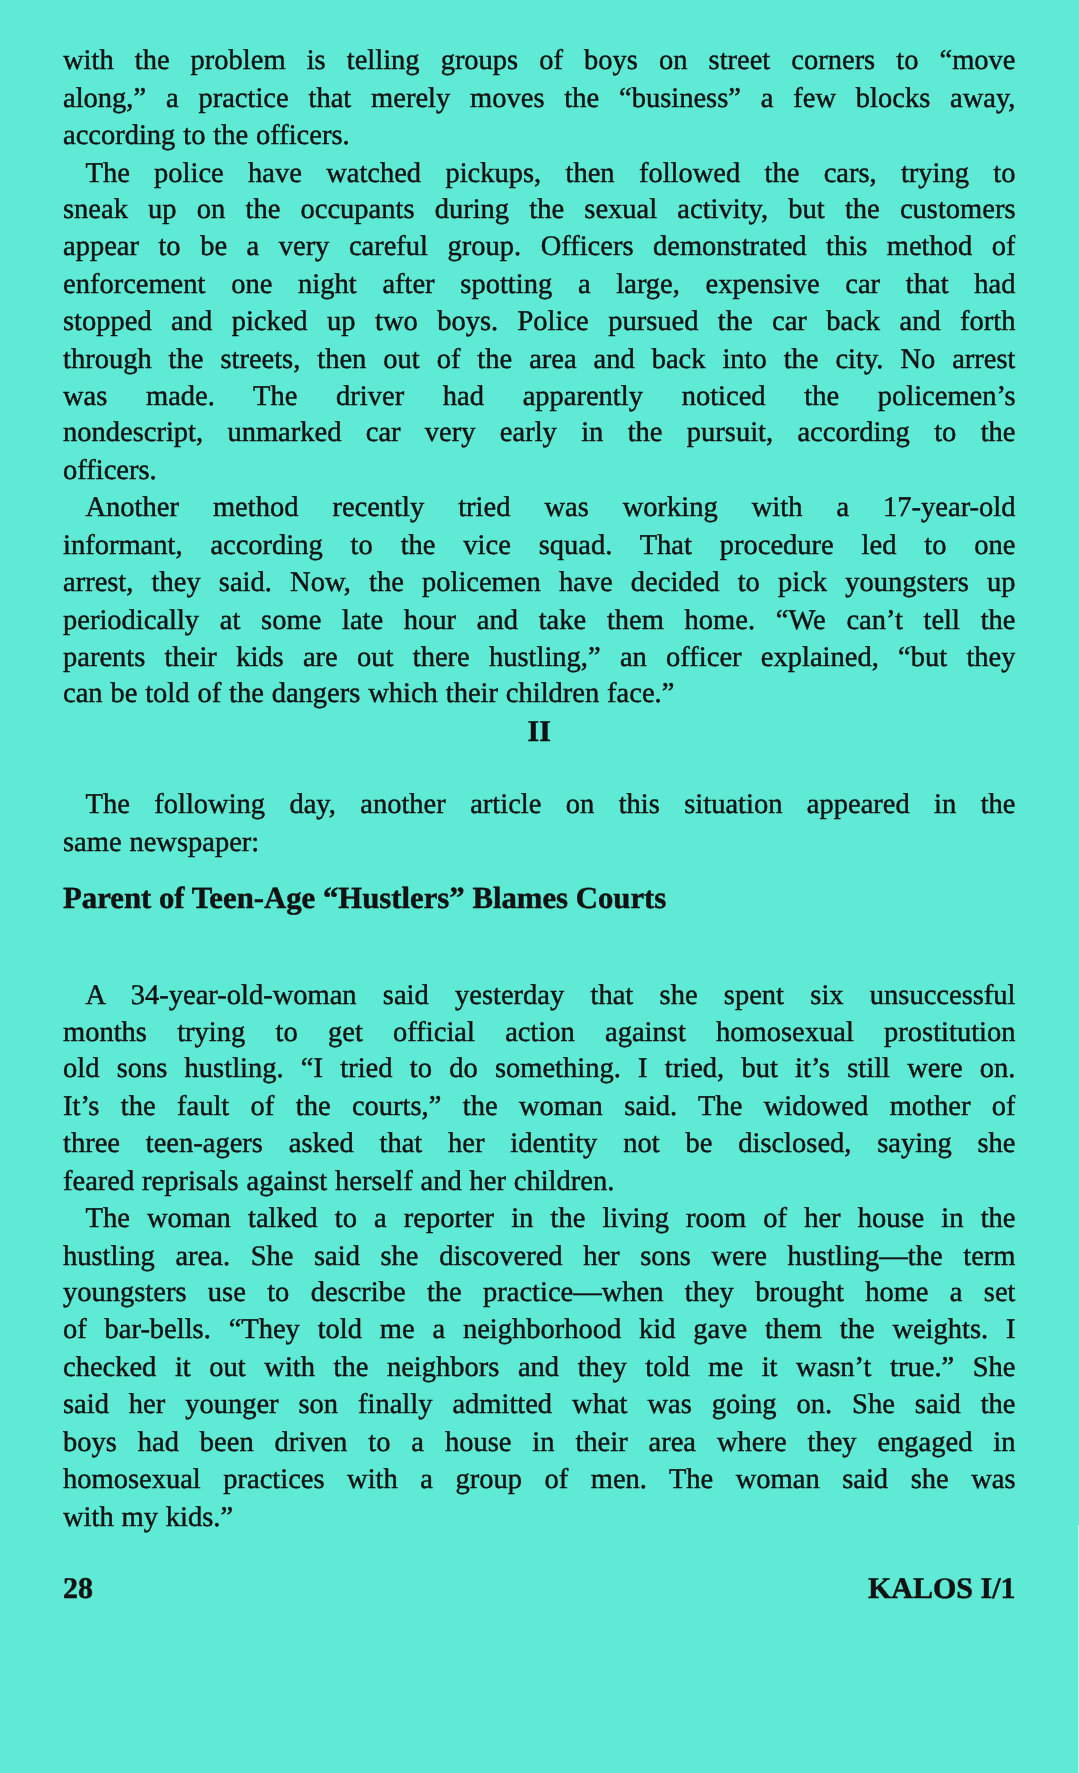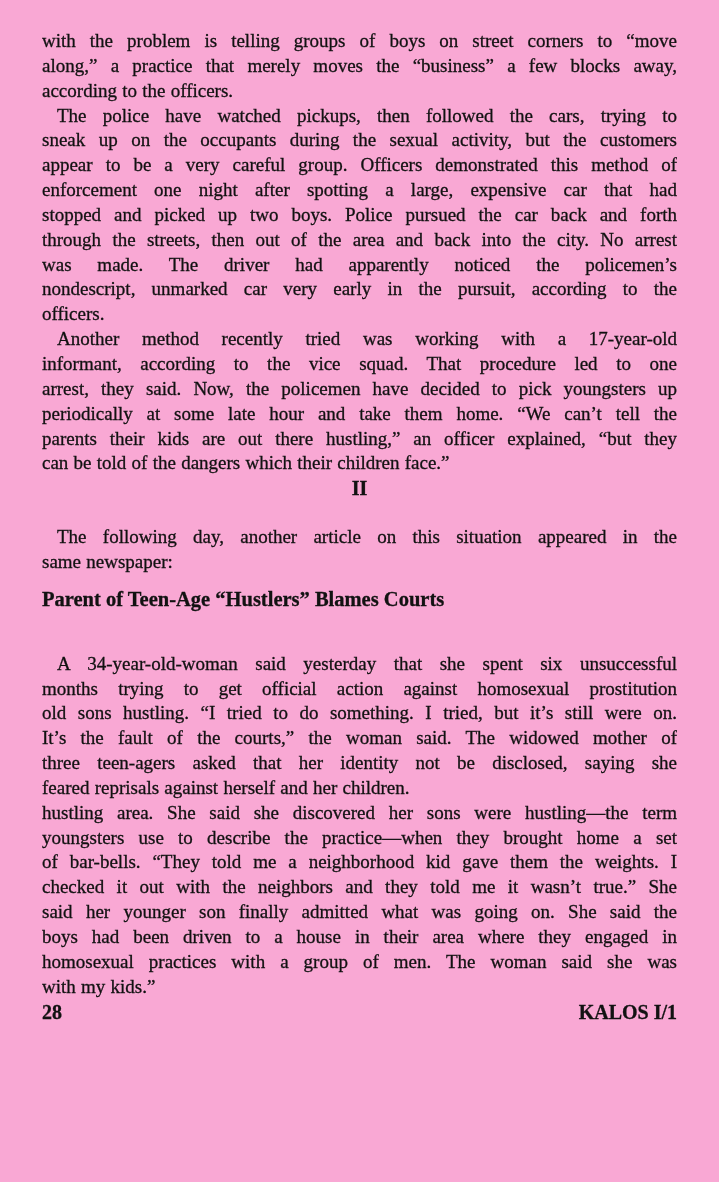--- a/index.html
+++ b/index.html
@@ -5,21 +5,21 @@
   html, body {
     margin: 0;
     padding: 0;
     background: #ffffff;
   }
   .page {
     position: relative;
     width: 719px;
     height: 1182px;
     box-sizing: border-box;
-    background: #f9a8d4;
+    background: #5eead4;
     color: #121212;
     font-family: "Liberation Serif", "DejaVu Serif", serif;
     padding: 29px 42px 0 42px;
     overflow: hidden;
   }
   .text-column {
     width: 635px;
   }
   .paragraph {
     margin: 0;
@@ -52,20 +52,21 @@
   .headline {
     margin-top: 12px;
     margin-bottom: 40px;
     font-weight: bold;
     font-size: 20.5px;
     line-height: 25px;
     text-align: left;
     -webkit-text-stroke: 0.3px #121212;
   }
   .page-footer {
+    margin-top: 23px;
     width: 635px;
     display: flex;
     justify-content: space-between;
     align-items: flex-start;
     font-weight: bold;
     font-size: 20px;
     line-height: 25px;
     -webkit-text-stroke: 0.3px #121212;
   }
 </style>
@@ -106,20 +107,21 @@
       <div class="headline">Parent of Teen-Age “Hustlers” Blames Courts</div>
       <div class="paragraph">
         <div class="line indent">A 34-year-old-woman said yesterday that she spent six unsuccessful</div>
         <div class="line">months trying to get official action against homosexual prostitution</div>
         <div class="line">old sons hustling. “I tried to do something. I tried, but it’s still were on.</div>
         <div class="line">It’s the fault of the courts,” the woman said. The widowed mother of</div>
         <div class="line">three teen-agers asked that her identity not be disclosed, saying she</div>
         <div class="line last">feared reprisals against herself and her children.</div>
       </div>
       <div class="paragraph">
+        <div class="line indent">The woman talked to a reporter in the living room of her house in the</div>
         <div class="line">hustling area. She said she discovered her sons were hustling—the term</div>
         <div class="line">youngsters use to describe the practice—when they brought home a set</div>
         <div class="line">of bar-bells. “They told me a neighborhood kid gave them the weights. I</div>
         <div class="line">checked it out with the neighbors and they told me it wasn’t true.” She</div>
         <div class="line">said her younger son finally admitted what was going on. She said the</div>
         <div class="line">boys had been driven to a house in their area where they engaged in</div>
         <div class="line">homosexual practices with a group of men. The woman said she was</div>
         <div class="line last">with my kids.”</div>
       </div>
     </main>

